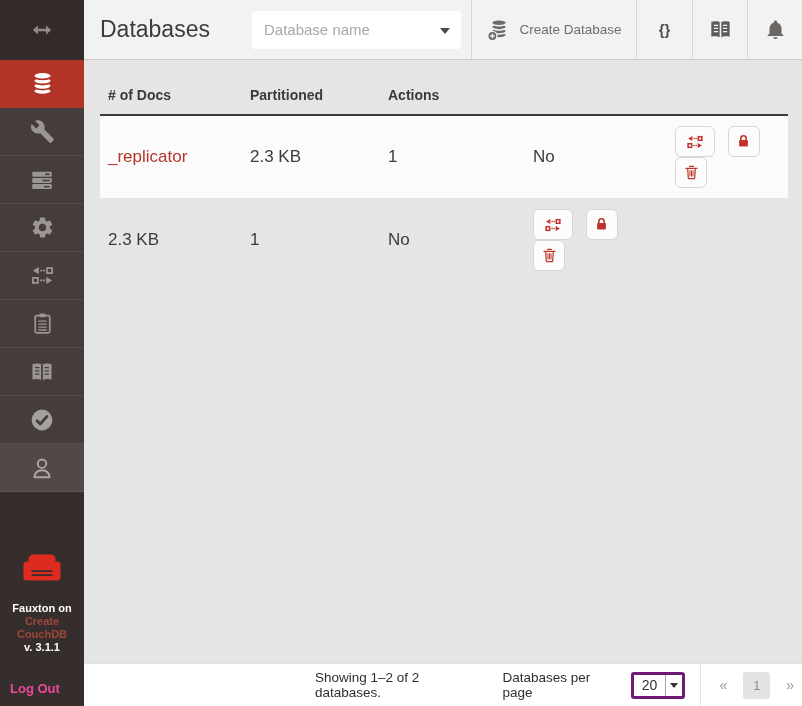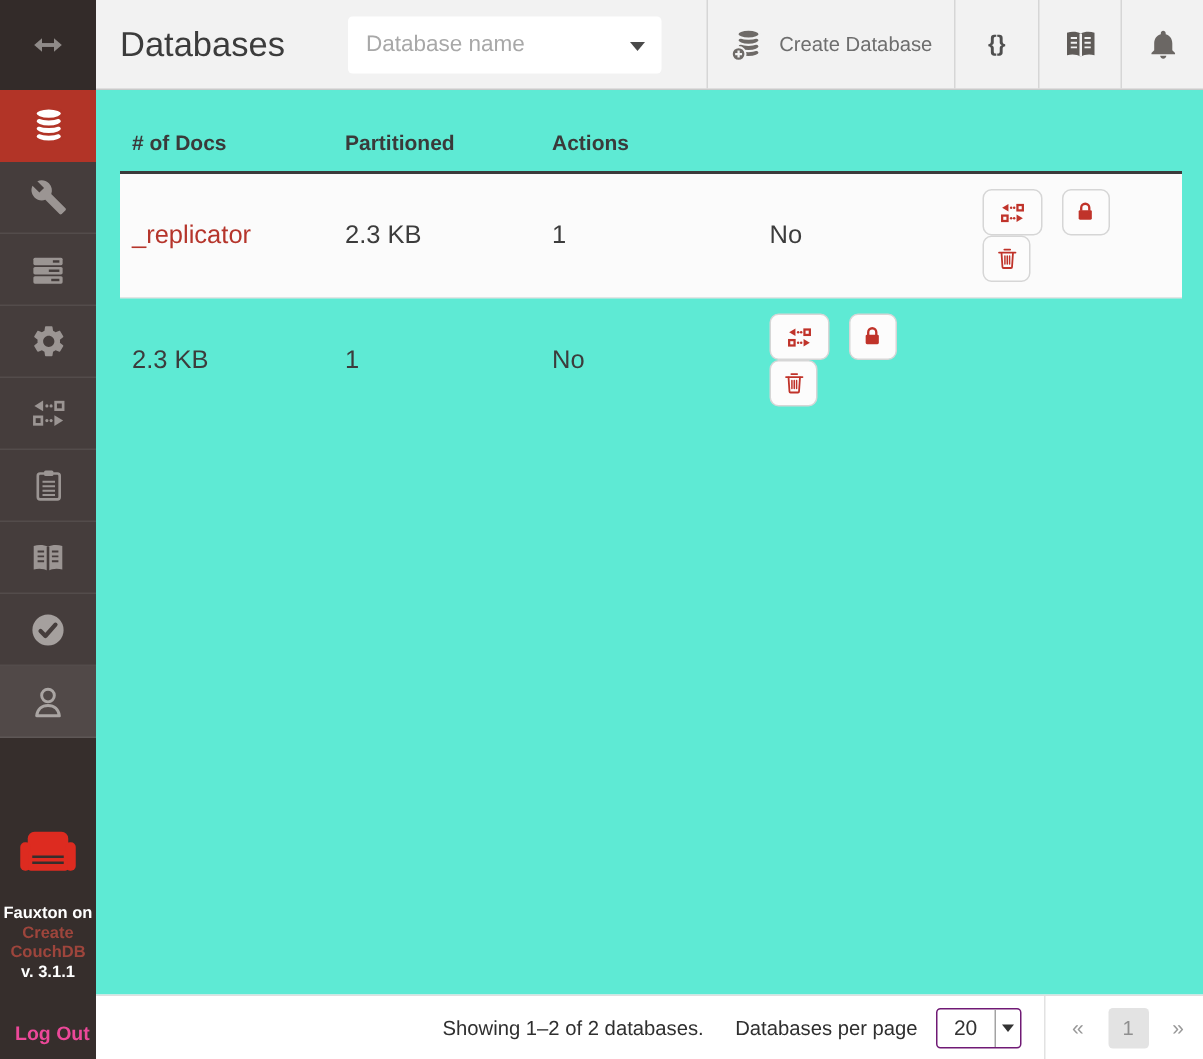--- a/index.html
+++ b/index.html
@@ -1,33 +1,33 @@
 <!DOCTYPE html>
 <html><head>
 <meta charset="utf-8">
 <style>
   * { margin:0; padding:0; box-sizing:border-box; }
   html,body { width:802px; height:706px; overflow:hidden; }
   body { font-family:"Liberation Sans", sans-serif; background:#fff; }
   .app { display:flex; width:802px; height:706px; }
 
   
-  .sidebar { width:64px; background:#362e2c; display:flex; flex-direction:column; flex:none; }
+  .sidebar { width:84px; background:#362e2c; display:flex; flex-direction:column; flex:none; }
   .side-logo { height:60px; background:#332b29; display:flex; align-items:center; justify-content:center; cursor:pointer; }
   .nav-item { height:48px; background:#453d3c; border-bottom:1px solid rgba(255,255,255,0.08);
               display:flex; align-items:center; justify-content:center; cursor:pointer; }
   .nav-item.active { background:#b23427; border-bottom-color:transparent; }
   .nav-item.account { background:#514948; }
   .brand { margin-top:62px; text-align:center; }
   .brand-text { margin-top:16px; font-size:11px; line-height:13px; color:#ffffff; font-weight:bold; }
   .brand-link { color:#9e453c; text-decoration:none; display:block; }
   .logout { margin-top:auto; padding:0 0 10px 10px; color:#ec4899; font-size:13px; font-weight:bold; cursor:pointer; }
 
   
-  .main { flex:1; display:flex; flex-direction:column; background:#5eead4; min-width:0;justify-content:space-between; }
+  .main { flex:1; display:flex; flex-direction:column; background:#e5e5e5; min-width:0;justify-content:space-between; }
 
   
   .header { height:60px; flex:none; display:flex; align-items:stretch; border-bottom:1px solid #c9c9c9; background:#f2f2f2; }
   .page-title { width:168px; padding-left:16px; display:flex; align-items:center; font-size:23px; color:#3c3c3c; }
   .db-search { position:relative; width:209px; height:38px; align-self:center; }
   .db-search input { width:100%; height:100%; border:none; background:#fff; border-radius:3px;
                      padding:0 28px 0 12px; font-size:15px; color:#333; font-family:"Liberation Sans",sans-serif; outline:none; }
   .db-search input::placeholder { color:#a8a8a8; }
   .db-search .caret { position:absolute; right:11px; top:17px; width:0; height:0;
                       border-left:5px solid transparent; border-right:5px solid transparent; border-top:6px solid #4a4a4a; pointer-events:none; }
@@ -53,21 +53,21 @@
   .action-btn { display:inline-flex; align-items:center; justify-content:center; height:31px;
                 border:1px solid #d6d6d6; border-radius:6px; background:#fcfcfc; color:#c0332a;
                 margin-right:8px; cursor:pointer; vertical-align:middle; }
   .action-btn.wide { width:40px; } .action-btn.sq { width:32px; }
 
   
   .footer { height:43px; flex:none; background:#fff; border-top:1px solid #dfdfdf;
             display:flex; align-items:center; font-size:13.5px; color:#2f2f2f; }
   .f-summary { margin-left:231px; }
   .f-perpage-label { margin-left:21px; }
-  .f-select { margin-left:12px; width:57px; height:27px; border:1px solid #701a75; border-radius:3px;
+  .f-select { margin-left:12px; width:57px; height:27px; border:3px solid #701a75; border-radius:3px;
               background:#fff; display:flex; align-items:stretch; cursor:pointer; }
   .f-select .val { flex:1; display:flex; align-items:center; justify-content:center; font-size:14px; color:#333; }
   .f-select .arrow { width:17px; border-left:1px solid #a3a3a3; display:flex; align-items:center; justify-content:center; }
   .f-select .arrow::after { content:""; width:0; height:0; border-left:4px solid transparent; border-right:4px solid transparent; border-top:5px solid #333; }
   .f-sep { margin-left:15px; width:1px; height:43px; background:#e2e2e2; }
   .pager { display:flex; align-items:center; margin-left:10px; }
   .pg-arrow { color:#999; font-size:14px; padding:0 8px; cursor:pointer; }
   .pg-page { width:27px; height:27px; margin:0 8px; background:#e3e3e3; border-radius:3px; color:#8f8f8f;
              display:flex; align-items:center; justify-content:center; font-size:13.5px; cursor:pointer; }
   svg { display:block; }

